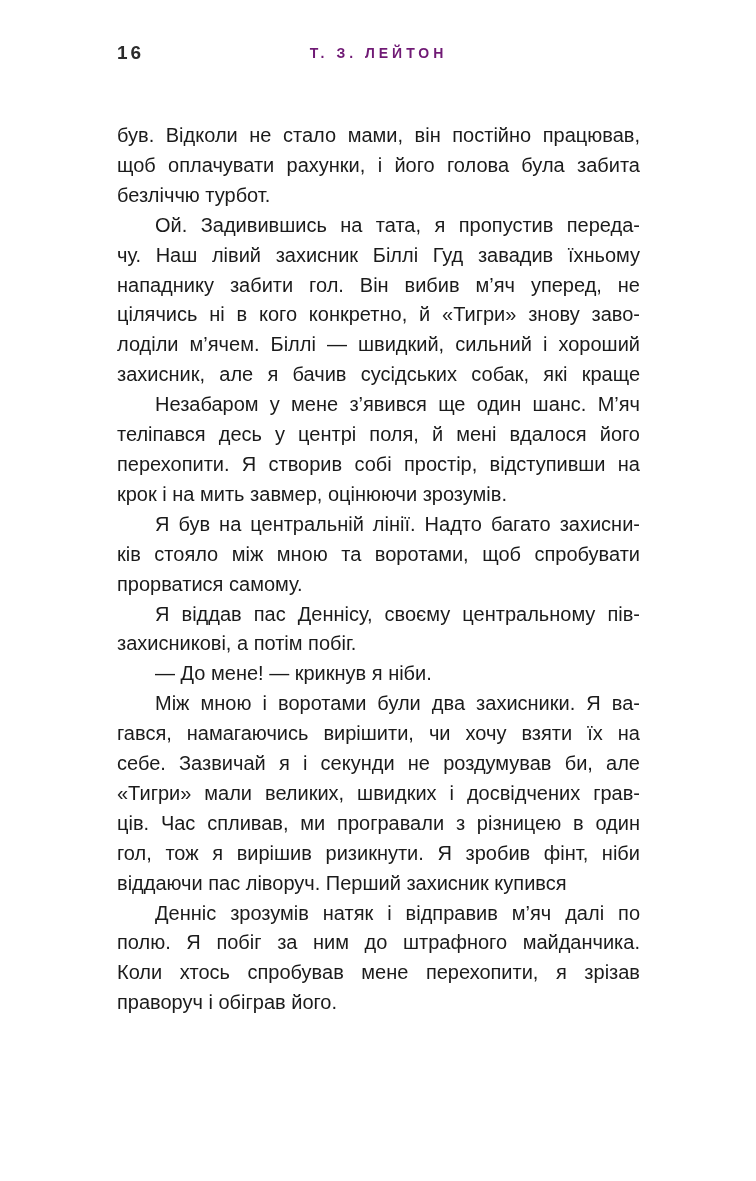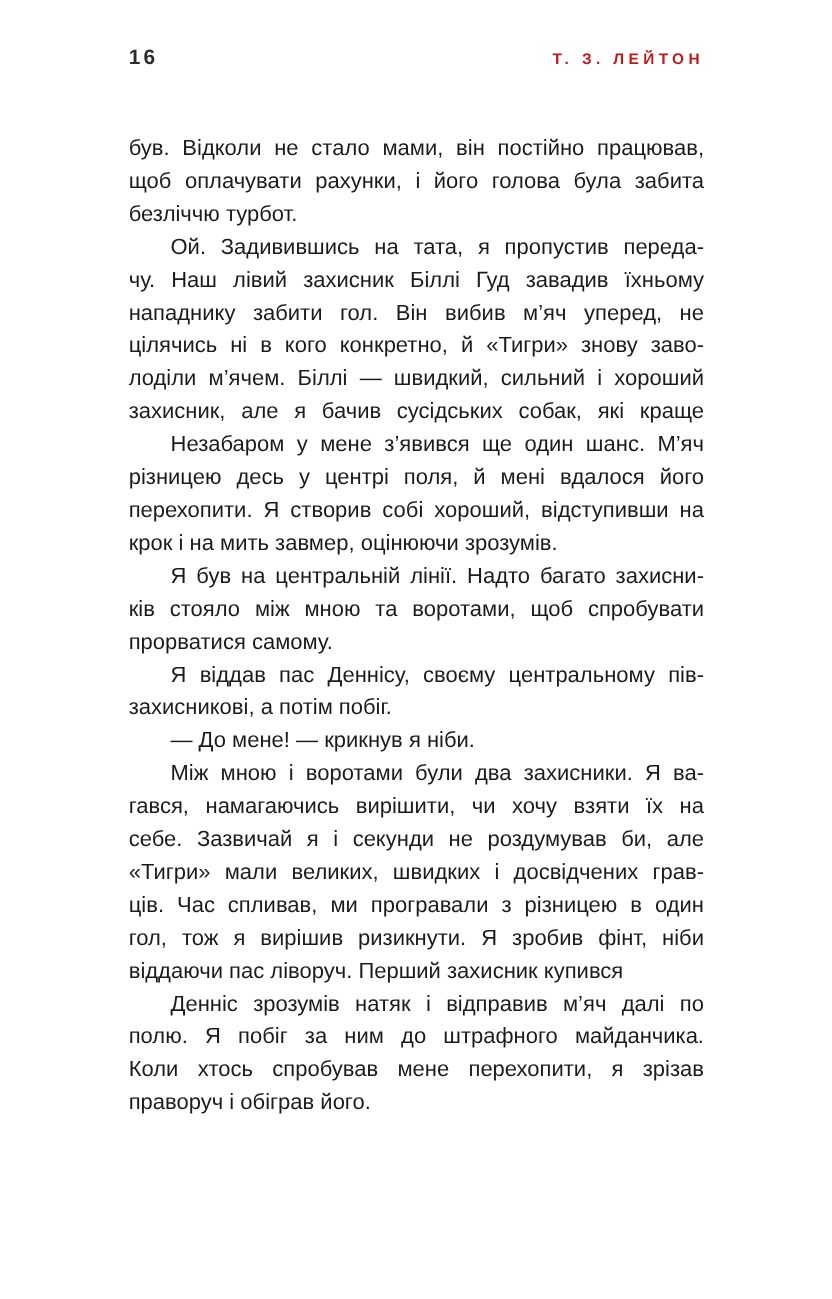--- a/index.html
+++ b/index.html
@@ -28,25 +28,25 @@
     left: 0;
     top: 0;
     font-weight: bold;
     font-size: 19px;
     letter-spacing: 3px;
     color: #2b2b2b;
   }
   .author {
     display: block;
     width: 100%;
-    text-align: right;
+    text-align: center;
     font-weight: bold;
     font-size: 14px;
     letter-spacing: 4px;
-    color: #b91c1c;
+    color: #701a75;
     padding-top: 3px;
   }
   .body-text {
     position: absolute;
     top: 121px;
     left: 117px;
     width: 523px;
     font-family: Liberation Sans, sans-serif;
     font-size: 20px;
     line-height: 29.9px;
@@ -82,22 +82,22 @@
       <div class="para indent">
         <div class="line first">Ой. Задивившись на тата, я пропустив переда-</div>
         <div class="line">чу. Наш лівий захисник Біллі Гуд завадив їхньому</div>
         <div class="line">нападнику забити гол. Він вибив м’яч уперед, не</div>
         <div class="line">цілячись ні в кого конкретно, й «Тигри» знову заво-</div>
         <div class="line">лоділи м’ячем. Біллі — швидкий, сильний і хороший</div>
         <div class="line">захисник, але я бачив сусідських собак, які краще</div>
       </div>
       <div class="para indent">
         <div class="line first">Незабаром у мене з’явився ще один шанс. М’яч</div>
-        <div class="line">різницею десь у центрі поля, й мені вдалося його</div>
-        <div class="line">перехопити. Я створив собі хороший, відступивши на</div>
+        <div class="line">теліпався десь у центрі поля, й мені вдалося його</div>
+        <div class="line">перехопити. Я створив собі простір, відступивши на</div>
         <div class="line last">крок і на мить завмер, оцінюючи зрозумів.</div>
       </div>
       <div class="para indent">
         <div class="line first">Я був на центральній лінії. Надто багато захисни-</div>
         <div class="line">ків стояло між мною та воротами, щоб спробувати</div>
         <div class="line last">прорватися самому.</div>
       </div>
       <div class="para indent">
         <div class="line first">Я віддав пас Деннісу, своєму центральному пів-</div>
         <div class="line last">захисникові, а потім побіг.</div>

